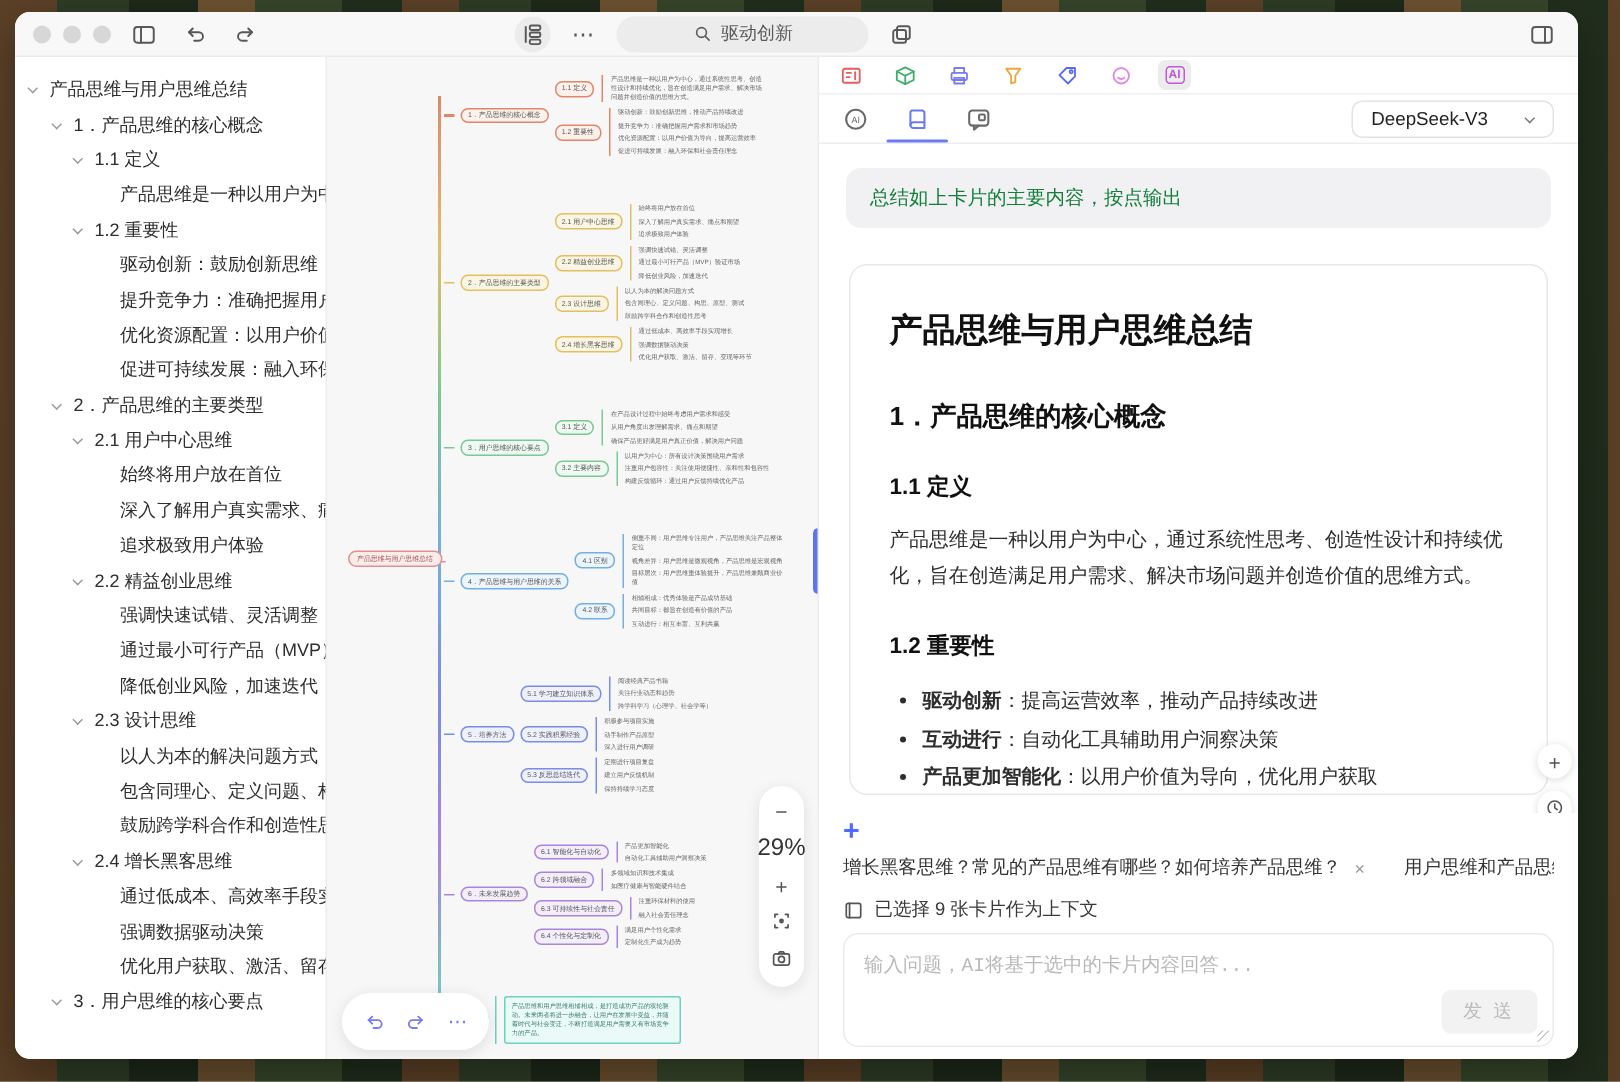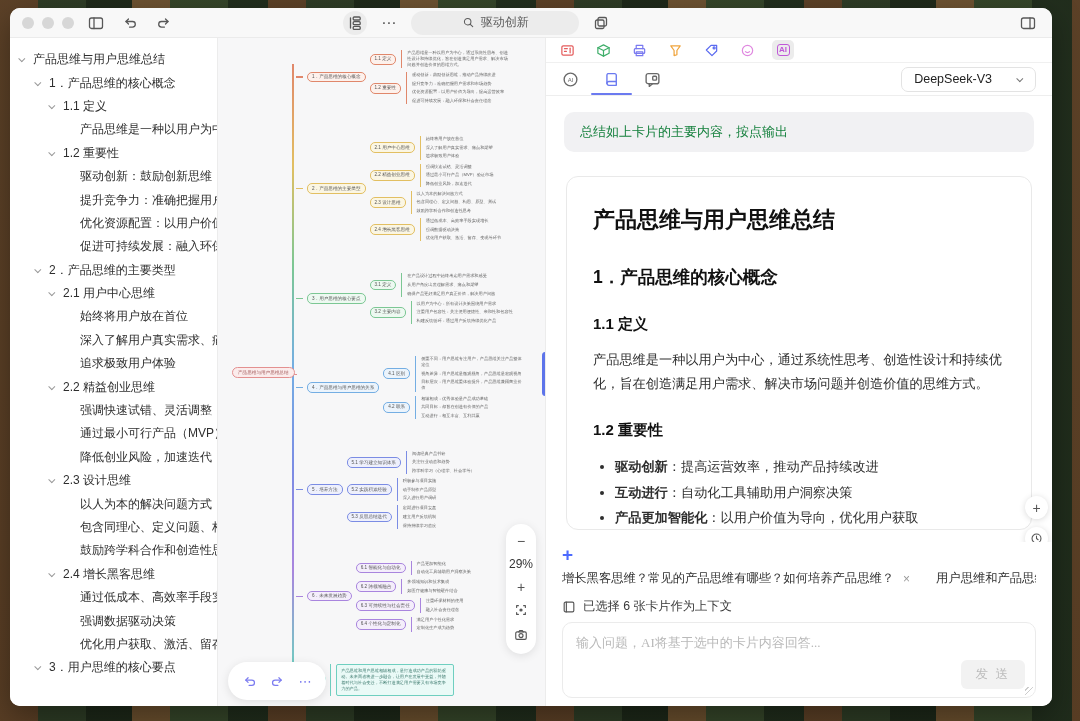--- a/index.html
+++ b/index.html
@@ -59,21 +59,21 @@
   .leaf { font-size:4.2px; line-height:1.45; color:#666; max-width:102px; }
   .leaf.boxed { border:1px solid; border-radius:2px; padding:3px 4px; max-width:118px; color:#3d7a6e; }
   .root-node { position:absolute; left:14px; top:329px; font-size:4.6px; color:#a05555;
     border:1px solid #e39090; background:#fbecec; border-radius:7px; padding:2px 5px; white-space:nowrap; z-index:2; }
   .root-link { position:absolute; left:70px; top:336px; width:9px; height:1.2px; background:#e39090; }
   
   .zoom-pill { position:absolute; right:9px; top:486px; width:30px; background:#fff; border-radius:15px;
     box-shadow:0 2px 10px rgba(0,0,0,.10); display:flex; flex-direction:column; align-items:center;
     padding:10px 0; gap:9px; color:#555; }
   .zoom-pill .zbtn { font-size:14px; line-height:1; color:#555; }
-  .zoom-pill .zlevel { font-size:12px; color:#333; }
+  .zoom-pill .zlevel { font-size:16px; color:#333; }
   .zoom-pill svg { width:14px; height:14px; }
   .canvas-toolbar { position:absolute; left:10px; bottom:6px; height:38px; width:98px; background:#fff;
     border-radius:19px; box-shadow:0 2px 10px rgba(0,0,0,.10); display:flex; align-items:center;
     justify-content:space-evenly; color:#7b7bf0; }
   .canvas-toolbar svg { width:15px; height:15px; }
   .canvas-toolbar .dots { color:#7b7bf0; font-size:13px; }
   .divider-handle { position:absolute; right:-4px; top:314px; width:7px; height:44px;
     border-radius:4px; background:#5d74ea; z-index:5; }
   
   .ai-panel { width:506px; flex:0 0 506px; background:#fff; display:flex; flex-direction:column; min-height:0; }
@@ -109,21 +109,21 @@
   .ai-bottom { flex:0 0 auto; padding:0 16px 8px; }
   .plus-row { height:24px; display:flex; align-items:center; }
   .blue-plus { color:#4d6bfe; font-size:19px; font-weight:bold; line-height:1; }
   .chips { display:flex; gap:26px; margin:4px 0 2px; white-space:nowrap; overflow:hidden; }
   .chip { font-size:12.3px; color:#333; display:flex; align-items:center; gap:9px; }
   .chip .x { color:#9a9a9a; font-size:12px; }
   .context-row { display:flex; align-items:center; gap:7px; margin:11px 0 7px; font-size:12.3px; color:#3a3a3a; }
   .context-row svg { width:14px; height:14px; color:#555; }
   .input-box { position:relative; border:1px solid #ebebeb; border-radius:10px; background:#fff; height:76px; }
   .input-box textarea { width:100%; height:100%; border:none; outline:none; resize:none; border-radius:10px;
-    padding:11px 13px; font-size:13px; font-family:Liberation Serif, serif; color:#333; background:transparent; }
+    padding:11px 13px; font-size:13px; font-family:Liberation Mono, monospace; color:#333; background:transparent; }
   .input-box textarea::placeholder { color:#b9b9b9; }
   .send-btn { position:absolute; right:10px; bottom:8px; background:#f2f2f2; color:#bcbcbc;
     border:none; border-radius:6px; font-size:12.5px; padding:6px 15px; letter-spacing:2px; }
   .resize-h { position:absolute; right:2px; bottom:2px; width:8px; height:8px;
     background:repeating-linear-gradient(135deg,transparent 0 2px,#ccc 2px 3px); border-bottom-right-radius:8px; }
   svg { fill:none; stroke:currentColor; stroke-width:1.3; stroke-linecap:round; stroke-linejoin:round; }
   svg text { stroke:none; fill:currentColor; font-family:"Liberation Sans",sans-serif; }
 </style>
 </head>
 <body>
@@ -618,21 +618,21 @@
           <span class="chip">
             <span>用户思维和产品思维的区别与联系？</span>
 
           </span>
         </div>
         <div class="context-row">
           <svg viewBox="0 0 16 16">
               <rect x="2.5" y="2.5" width="11" height="11" rx="1.5"></rect>
               <line x1="5" y1="2.5" x2="5" y2="13.5"></line>
             </svg>
-          <span>已选择 6 张卡片作为上下文</span>
+          <span>已选择 9 张卡片作为上下文</span>
         </div>
         <div class="input-box">
           <textarea placeholder="输入问题，AI将基于选中的卡片内容回答..." style=""></textarea>
           <button class="send-btn">发 送</button>
           <div class="resize-h"></div>
         </div>
       </div>
 
     </div>
   </div>

